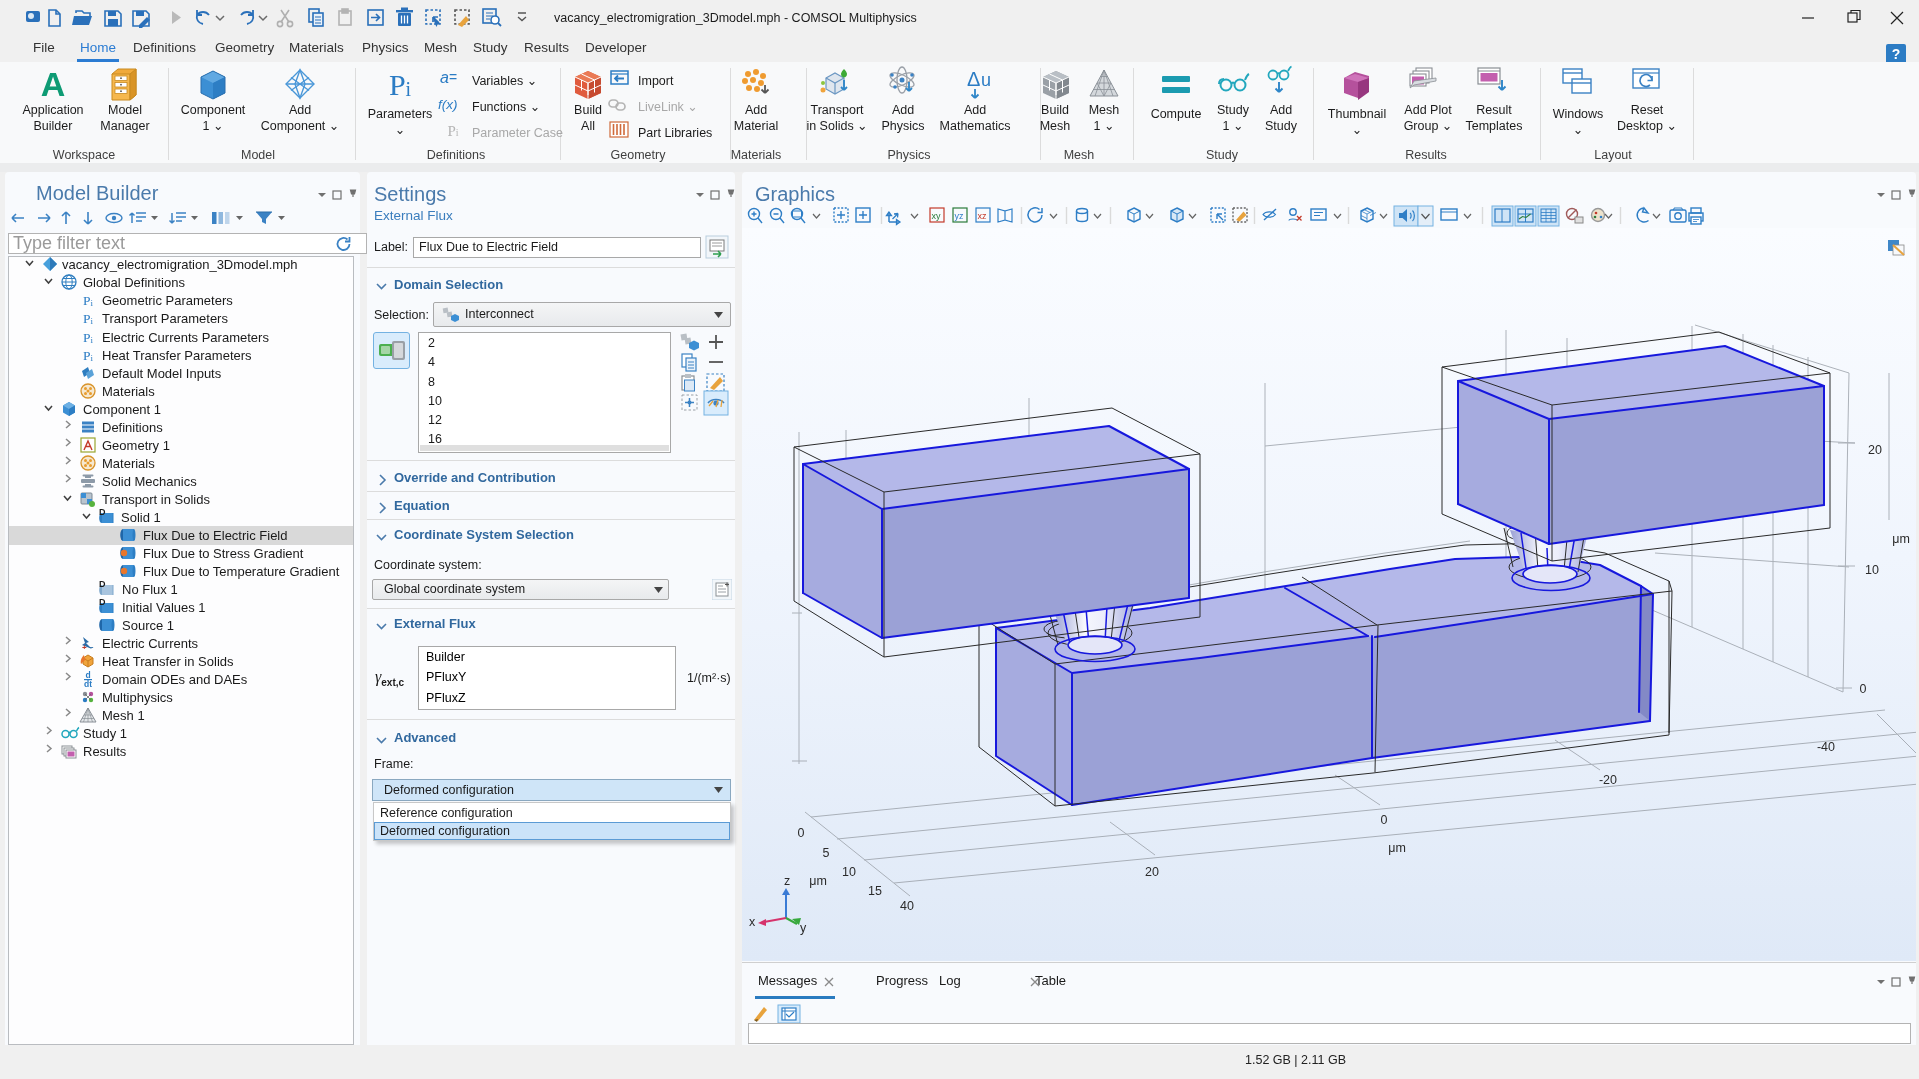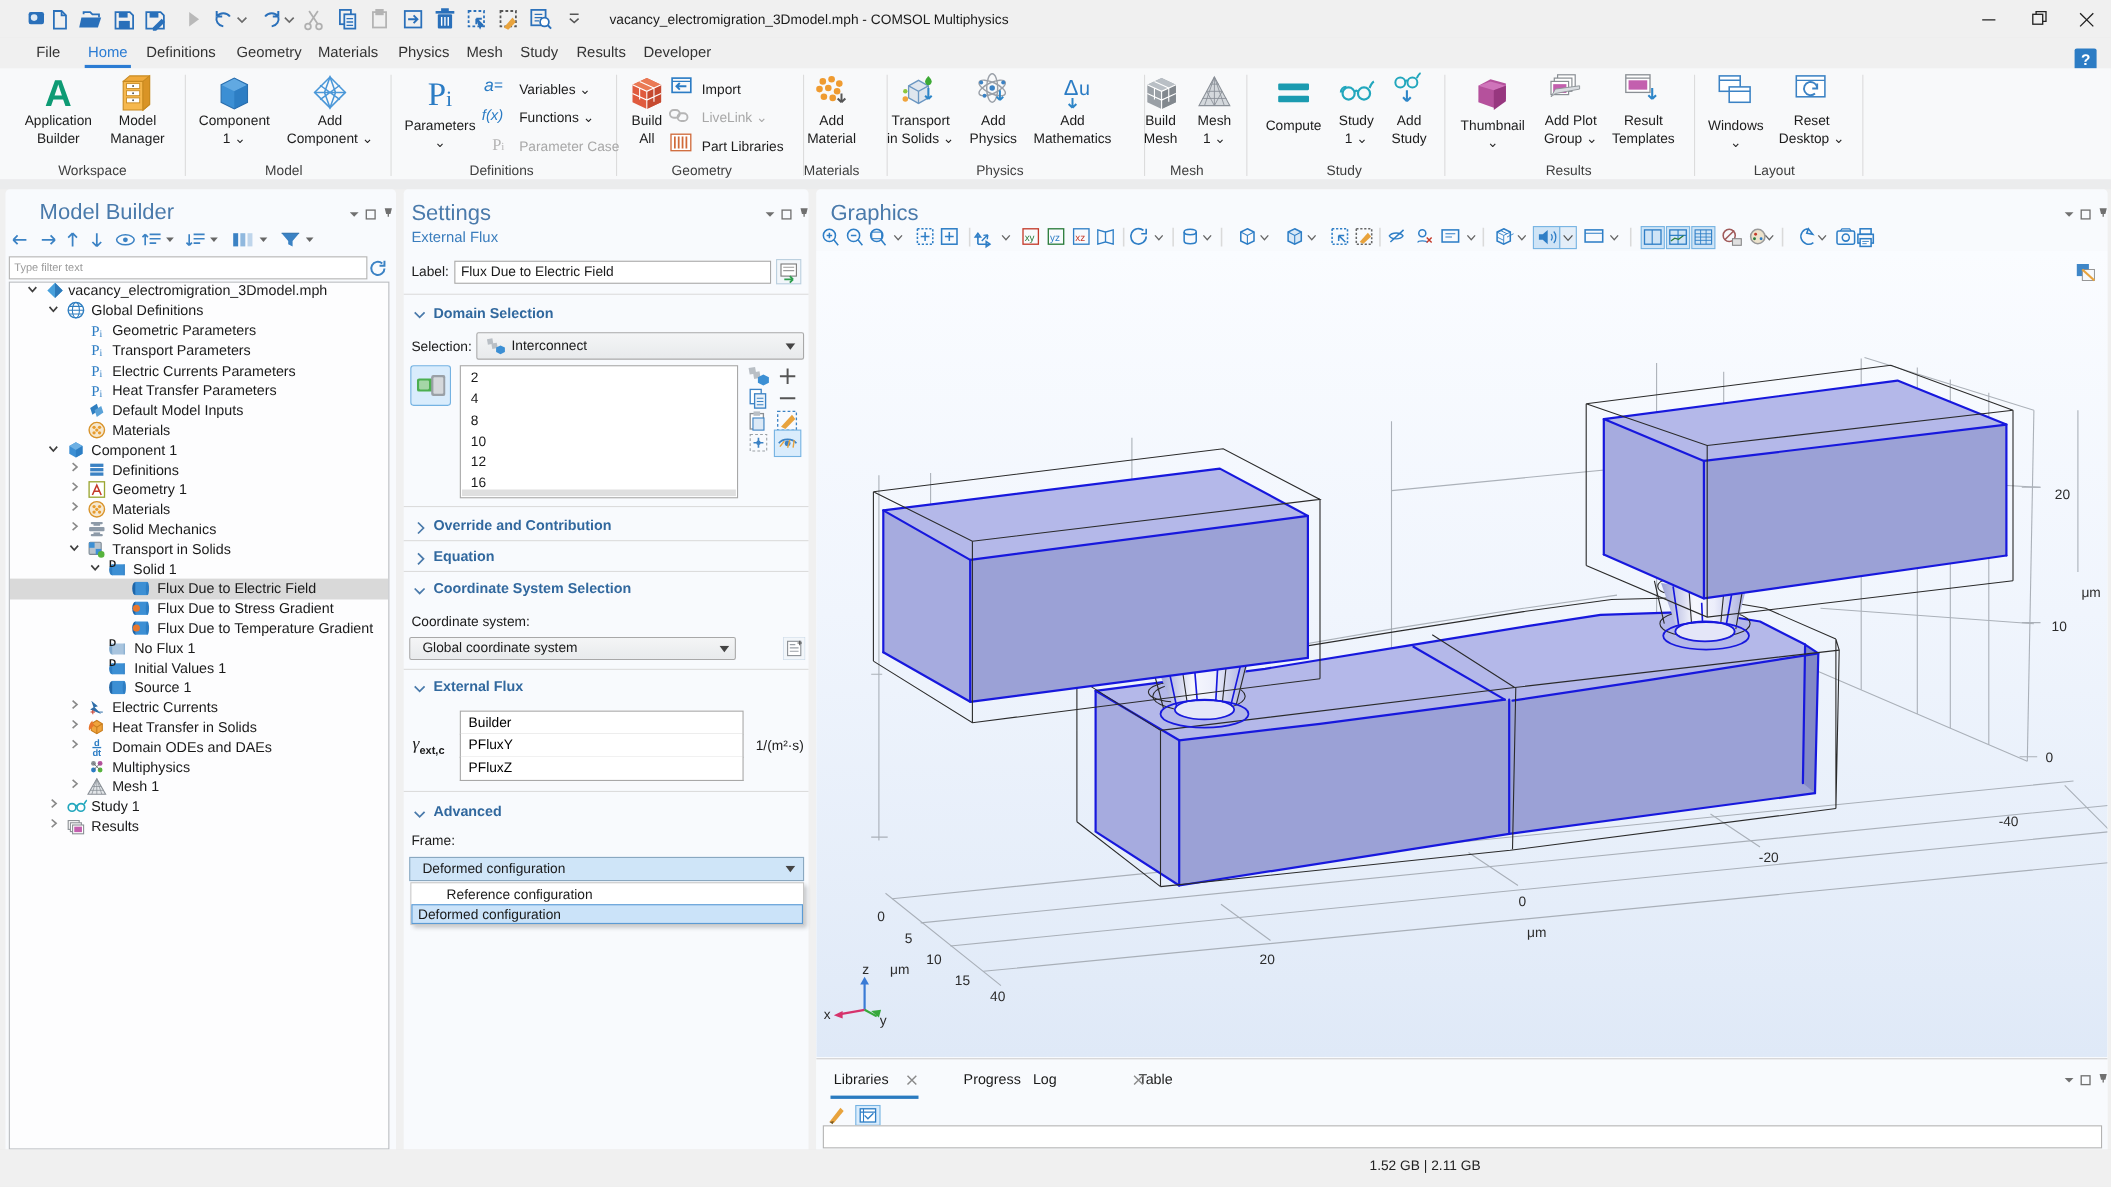--- a/index.html
+++ b/index.html
@@ -424,21 +424,21 @@
           <rect x="210.5" y="4" width="4.5" height="12" opacity=".55"></rect>
           <rect x="217" y="4" width="4.5" height="12" opacity=".3"></rect>
         </g>
         <path d="M228 8l3.5 4 3.5-4z" fill="#666"></path>
       <g>
           <path d="M248 4h16l-6 7v5l-4-2v-3z" fill="#3b82c4"></path>
           <path d="M248 4h16" stroke="#2a6da8" stroke-width="1"></path>
         </g>
         <path d="M270 8l3.5 4 3.5-4z" fill="#666"></path>
     </svg>
-    <div class="abs" style="left:3px;top:61px;width:326px;height:21px;background:#fff;border:1px solid #b3b3b3;font-size:10px;color:#9a9a9a;line-height:19px;padding-left:4px;">Type filter text</div>
+    <div class="abs" style="left:3px;top:61px;width:359px;height:21px;background:#fff;border:1px solid #b3b3b3;font-size:18px;color:#9a9a9a;line-height:19px;padding-left:4px;">Type filter text</div>
     <svg class="abs" style="left:329px;top:62px;" width="20" height="20" viewBox="0 0 20 20">
         <path d="M15.5 10a6 6 0 1 1-2-4.5" fill="none" stroke="#3b82c4" stroke-width="1.8"></path>
         <path d="M15.5 3v4.5H11" fill="none" stroke="#3b82c4" stroke-width="1.8"></path>
       </svg>
     <div class="abs" style="left:3px;top:84px;width:346px;height:789px;background:#fdfdfe;border:1px solid #b9bcc0;"></div>
     <svg class="abs" style="left:4px;top:85px;" width="344" height="787" viewBox="0 257 344 787" font-size="13">
       <rect x="0" y="526" width="344" height="19" fill="#d9d9d9"></rect>
 
       <g stroke="#3f3f3f" stroke-width="1.5" fill="none">
         <path d="M17 261l3.5 4 3.5-4"></path>
@@ -778,21 +778,21 @@
       </svg>
     <span class="abs sect" style="left:27px;top:558px;">Advanced</span>
     <span class="abs t12" style="left:7px;top:585px;">Frame:</span>
     <div class="abs" style="left:5px;top:607px;width:359px;height:22px;background:#cfe5f8;border:1px solid #8aa8c0;">
       <span class="abs t12" style="left:11px;top:3px;">Deformed configuration</span>
       <svg class="abs" style="left:341px;top:7px;" width="10" height="8">
           <path d="M0 0h9l-4.5 6z" fill="#444"></path>
         </svg>
     </div>
     <div class="abs" style="left:6px;top:630px;width:358px;height:39px;background:#fff;border:1px solid #c8c8c8;box-shadow:3px 3px 4px rgba(0,0,0,.22);">
-      <span class="abs t12" style="left:6px;top:3px;margin-left:26px;">Reference configuration</span>
+      <span class="abs t12" style="left:6px;top:3px;">Reference configuration</span>
       <div class="abs" style="left:0px;top:19px;width:356px;height:18px;background:#cbe3f9;border:1px solid #5b9bd5;">
         <span class="abs t12" style="left:5px;top:1px;">Deformed configuration</span>
       </div>
     </div>
   </div>
   <div class="abs" id="rightcol">
     <div class="abs" id="gfx">
       <span class="abs ptitle" style="left:13px;top:11px;">Graphics</span>
       <svg class="abs" style="left:1133px;top:16px;" width="42" height="14" viewBox="0 0 42 14">
           <g stroke="#707070" fill="none" stroke-width="1.2">
@@ -1107,21 +1107,21 @@
         </g>
 
         <g>
             <rect x="1888" y="240" width="11" height="11" fill="#3f87c8"></rect>
             <rect x="1893" y="245" width="11" height="10" fill="#f7f9fc" stroke="#888" stroke-width="0.8"></rect>
             <path d="M1893 245l11 10" stroke="#e8a33d" stroke-width="2"></path>
           </g>
       </svg>
     </div>
     <div class="abs" id="msgs">
-      <span class="abs" style="left:16px;top:10px;font-size:13px;color:#1a1a1a;">Libraries</span>
+      <span class="abs" style="left:16px;top:10px;font-size:13px;color:#1a1a1a;">Messages</span>
       <svg class="abs" style="left:81px;top:13px;" width="12" height="12" viewBox="0 0 12 12">
           <path d="M2 2l8 8M10 2l-8 8" stroke="#8a8a8a" stroke-width="1.3"></path>
         </svg>
       <span class="abs" style="left:116px;top:10px;font-size:13px;color:#1a1a1a;margin-left:18px;">Progress</span>
       <span class="abs" style="left:197px;top:10px;font-size:13px;color:#1a1a1a;">Log</span>
       <span class="abs" style="left:245px;top:10px;font-size:13px;color:#1a1a1a;margin-left:48px;">Table</span>
       <svg class="abs" style="left:287px;top:13px;" width="12" height="12" viewBox="0 0 12 12">
           <path d="M2 2l8 8M10 2l-8 8" stroke="#8a8a8a" stroke-width="1.3"></path>
         </svg>
       <div class="abs" style="left:13px;top:33px;width:80px;height:3px;background:#2a7bc0;"></div>

